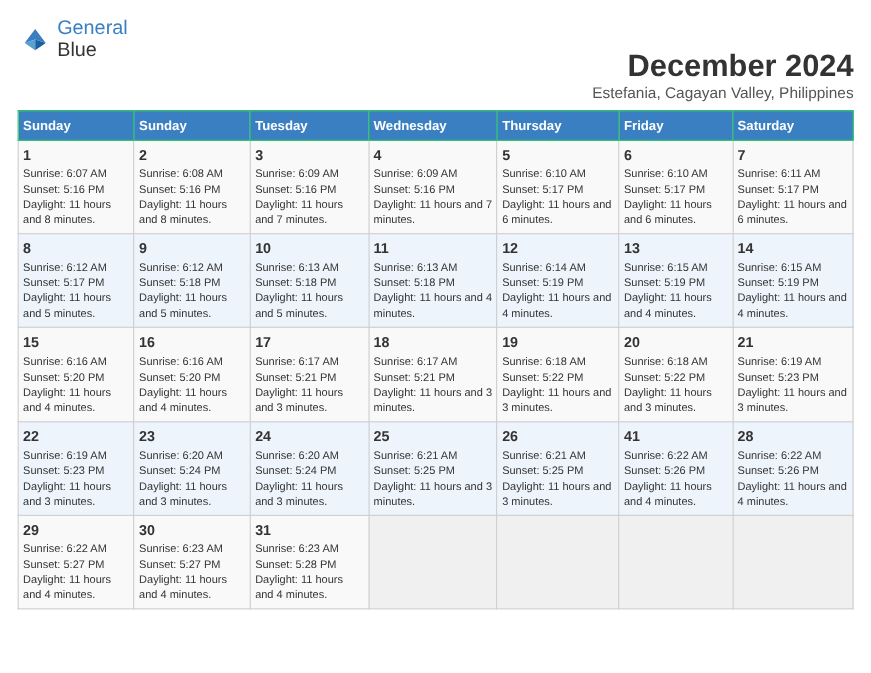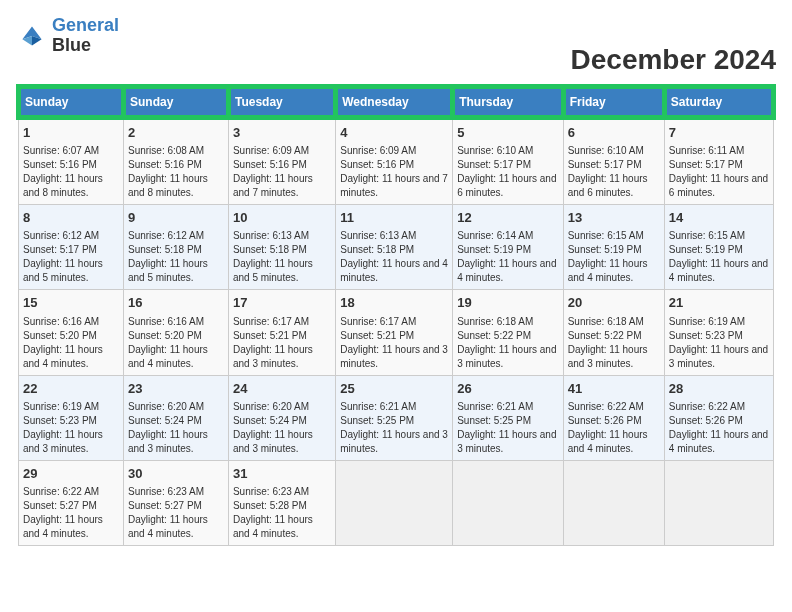--- a/index.html
+++ b/index.html
@@ -16,21 +16,21 @@
       align-items: flex-start;
       margin-bottom: 8px;
     }
     .logo {
       display: flex;
       align-items: center;
       gap: 4px;
     }
     .logo-text {
       font-size: 18px;
-      font-weight: bold;
+      font-weight: normal;
       color: #333;
       line-height: 1.1;
     }
     .logo-text span { color: #3a7fc1; }
     .logo-bird {
       width: 32px;
       height: 32px;
     }
     .title-block {
       text-align: right;
@@ -51,21 +51,21 @@
       border-collapse: collapse;
       font-size: 10px;
     }
     thead tr th {
       background-color: #3a7fc1;
       color: #fff;
       padding: 6px 4px;
       text-align: left;
       font-size: 12px;
       font-weight: bold;
-      border: 5px solid #22c55e;
+      border: 1px solid #22c55e;
     }
     tbody tr td {
       border: 1px solid #ccc;
       padding: 4px 4px;
       vertical-align: top;
       background: #fff;
       color: #333;
       line-height: 1.4;
     }
     tbody tr:nth-child(odd) td {
@@ -92,20 +92,21 @@
       <polygon points="20,8 32,24 20,20 8,24" fill="#3a7fc1"></polygon>
       <polygon points="20,20 32,24 20,32" fill="#1a5fa0"></polygon>
       <polygon points="20,20 8,24 20,32" fill="#5a9fd1"></polygon>
     </svg>
     <div class="logo-text">
       <span>General</span><br><span style="color:#333">Blue</span>
     </div>
   </div>
   <div class="title-block">
     <h1>December 2024</h1>
+    <h2>Estefania, Cagayan Valley, Philippines</h2>
   </div>
 </div>
 
 <table>
   <thead>
     <tr>
       <th>Sunday</th>
       <th>Sunday</th>
       <th>Tuesday</th>
       <th>Wednesday</th>

